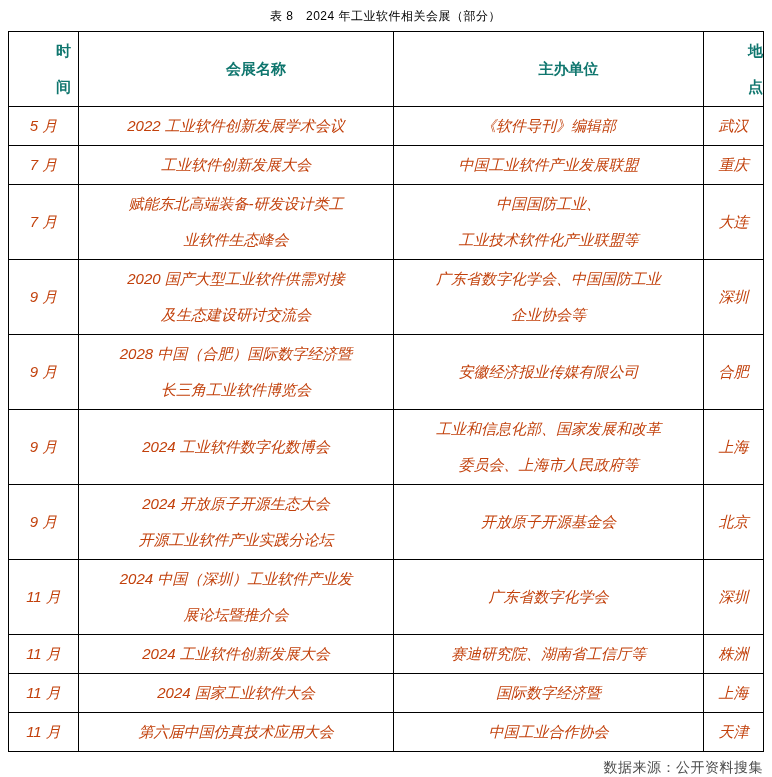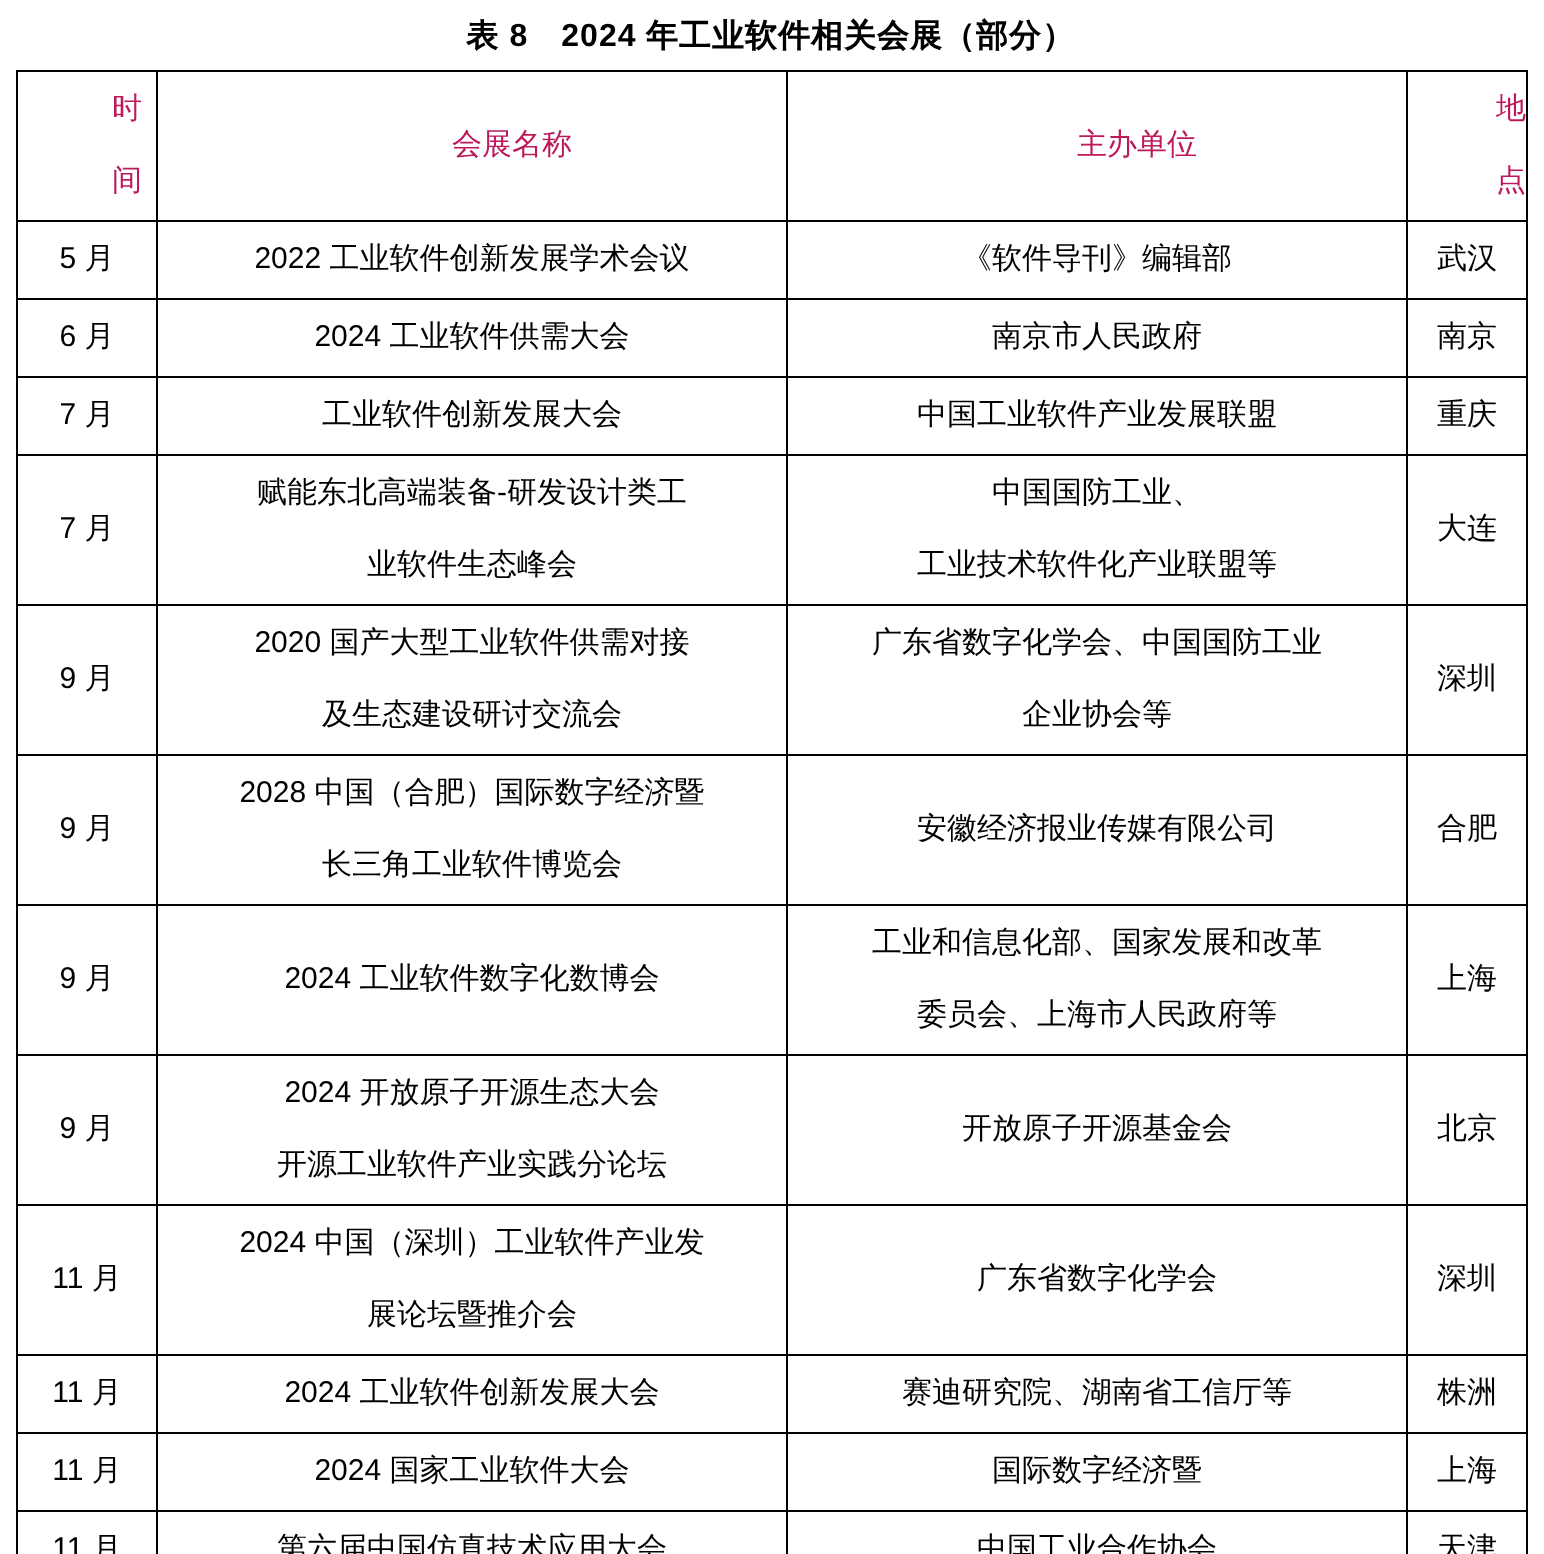--- a/index.html
+++ b/index.html
@@ -11,22 +11,22 @@
   }
   .page {
     width: 772px;
     height: 777px;
     box-sizing: border-box;
     padding: 6px 9px 0 8px;
     background: #ffffff;
   }
   .title {
     text-align: center;
-    font-size: 16px;
-    font-weight: bold;
+    font-size: 12px;
+    font-weight: normal;
     color: #000000;
     letter-spacing: 0.5px;
     margin: 2px 0 6px 0;
     white-space: pre;
   }
   table.conf-table {
     border-collapse: collapse;
     table-layout: fixed;
     width: 755px;
   }
@@ -35,28 +35,29 @@
     border: 1.5px solid #000000;
     text-align: center;
     vertical-align: middle;
     font-size: 15px;
     line-height: 36px;
     padding: 1px 4px;
     white-space: pre-line;
     overflow: hidden;
   }
   table.conf-table th {
-    font-weight: normal;
-    color: #be185d;
+    font-weight: bold;
+    color: #0f766e;
     height: 38px;
     padding-left: 44px;
   }
   table.conf-table td {
     font-weight: normal;
-    color: #000000;
+    color: #c2410c;
+    font-style: italic;
   }
   .footer {
     width: 755px;
     text-align: right;
     font-size: 14px;
     color: #4d4d4d;
     margin-top: 7px;
     letter-spacing: 0.5px;
   }
 </style>
@@ -81,26 +82,20 @@
         <th>主办单位</th>
         <th>地点</th>
       </tr>
     </thead>
     <tbody>
         <tr>
           <td>5 月</td>
           <td>2022 工业软件创新发展学术会议</td>
           <td>《软件导刊》编辑部</td>
           <td>武汉</td>
-        </tr>
-        <tr>
-          <td>6 月</td>
-          <td>2024 工业软件供需大会</td>
-          <td>南京市人民政府</td>
-          <td>南京</td>
         </tr>
         <tr>
           <td>7 月</td>
           <td>工业软件创新发展大会</td>
           <td>中国工业软件产业发展联盟</td>
           <td>重庆</td>
         </tr>
         <tr>
           <td>7 月</td>
           <td>赋能东北高端装备-研发设计类工

